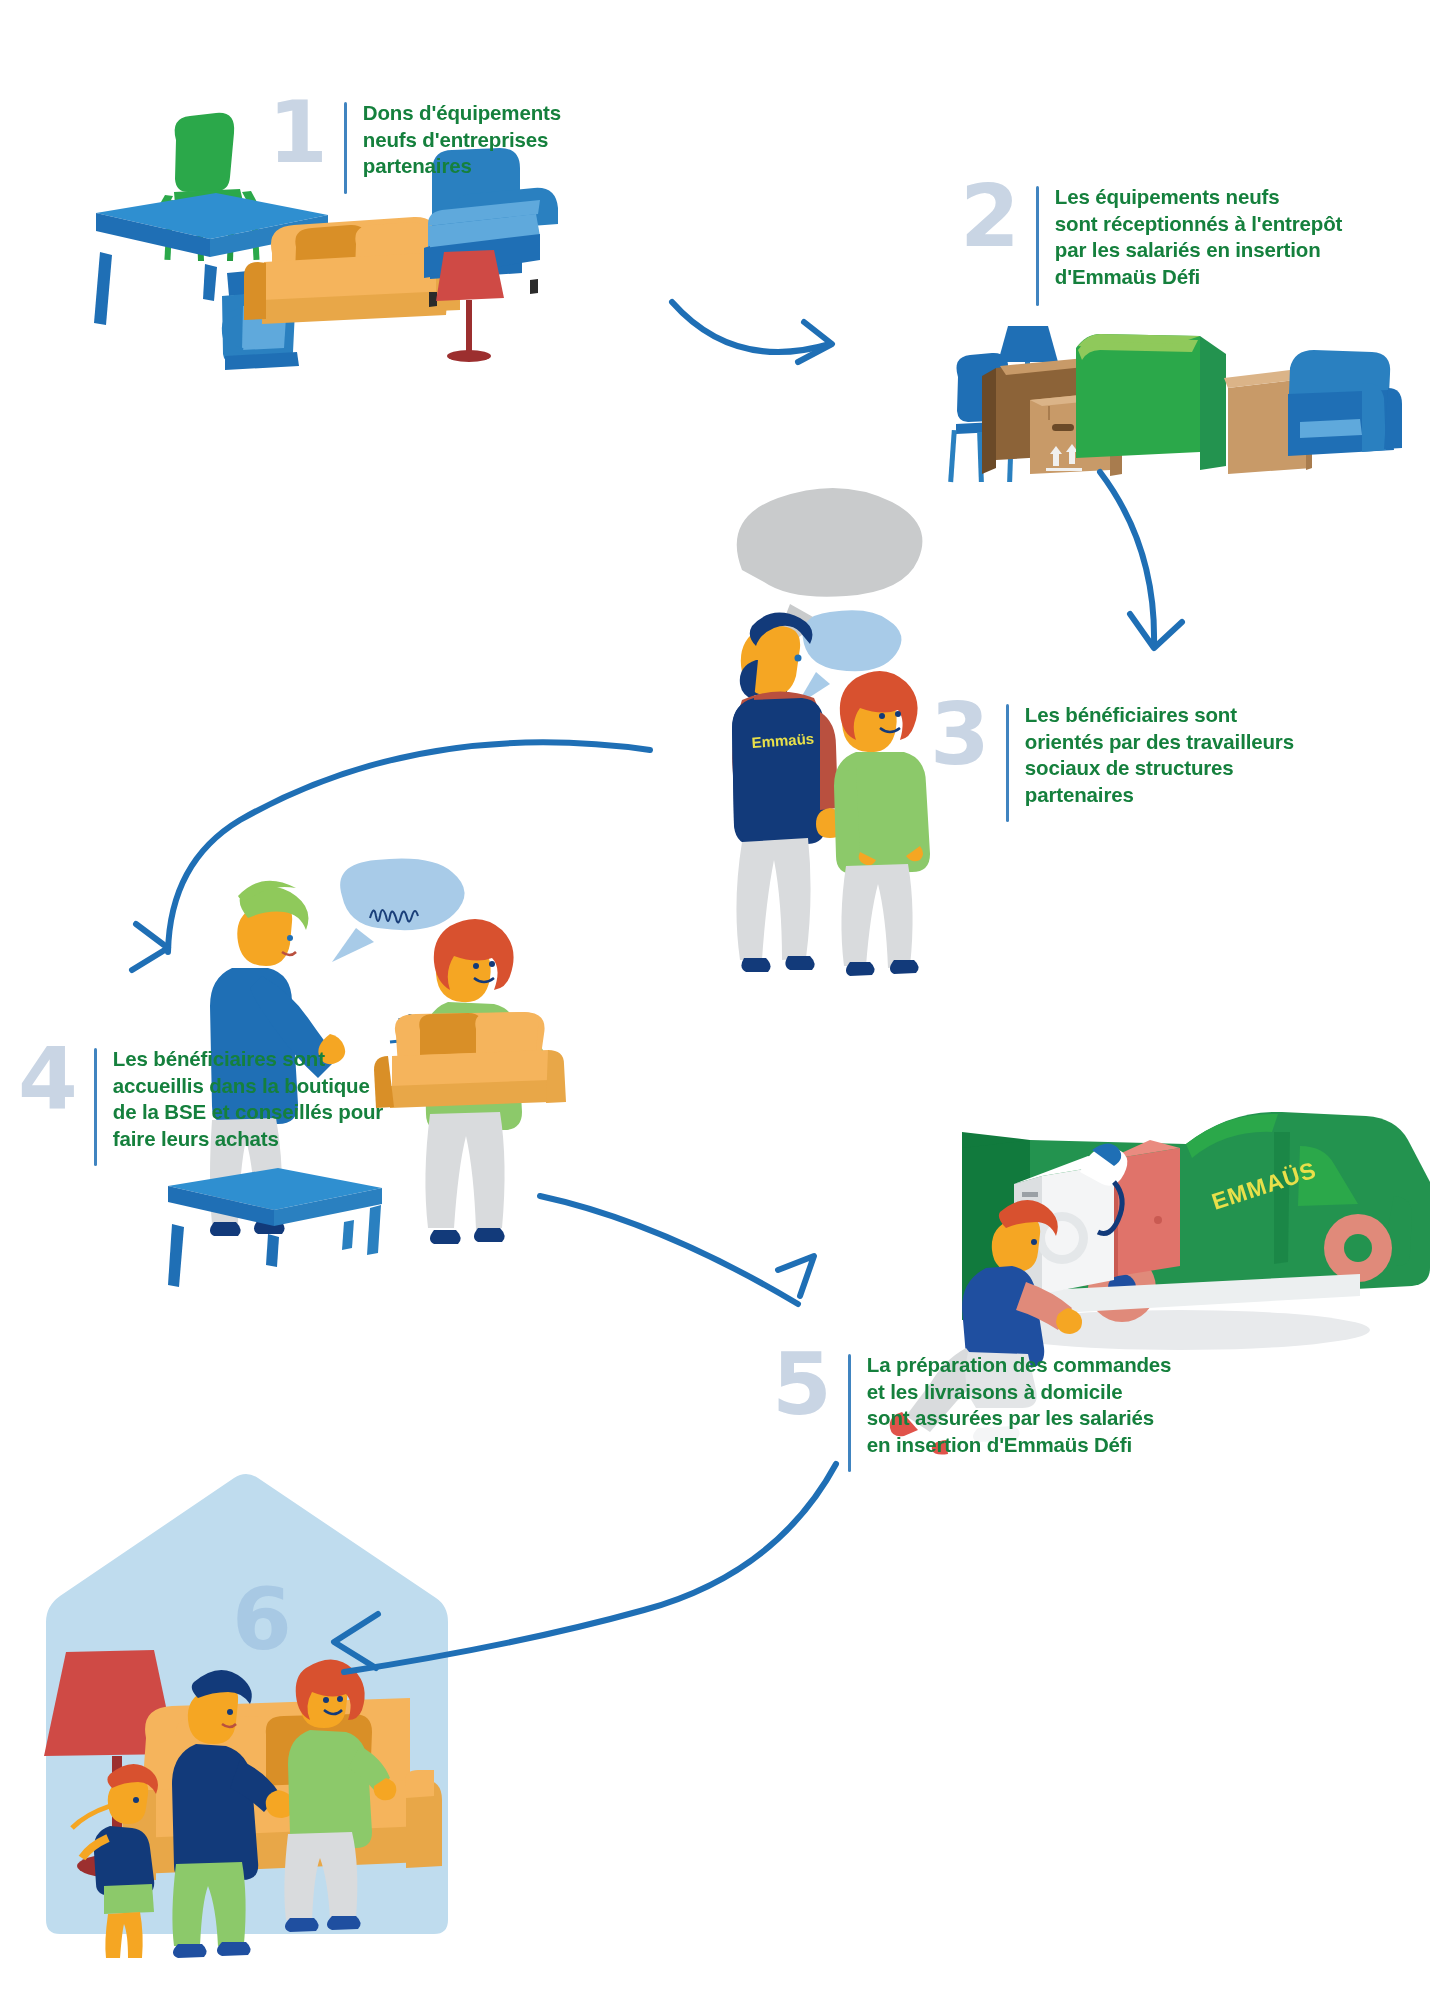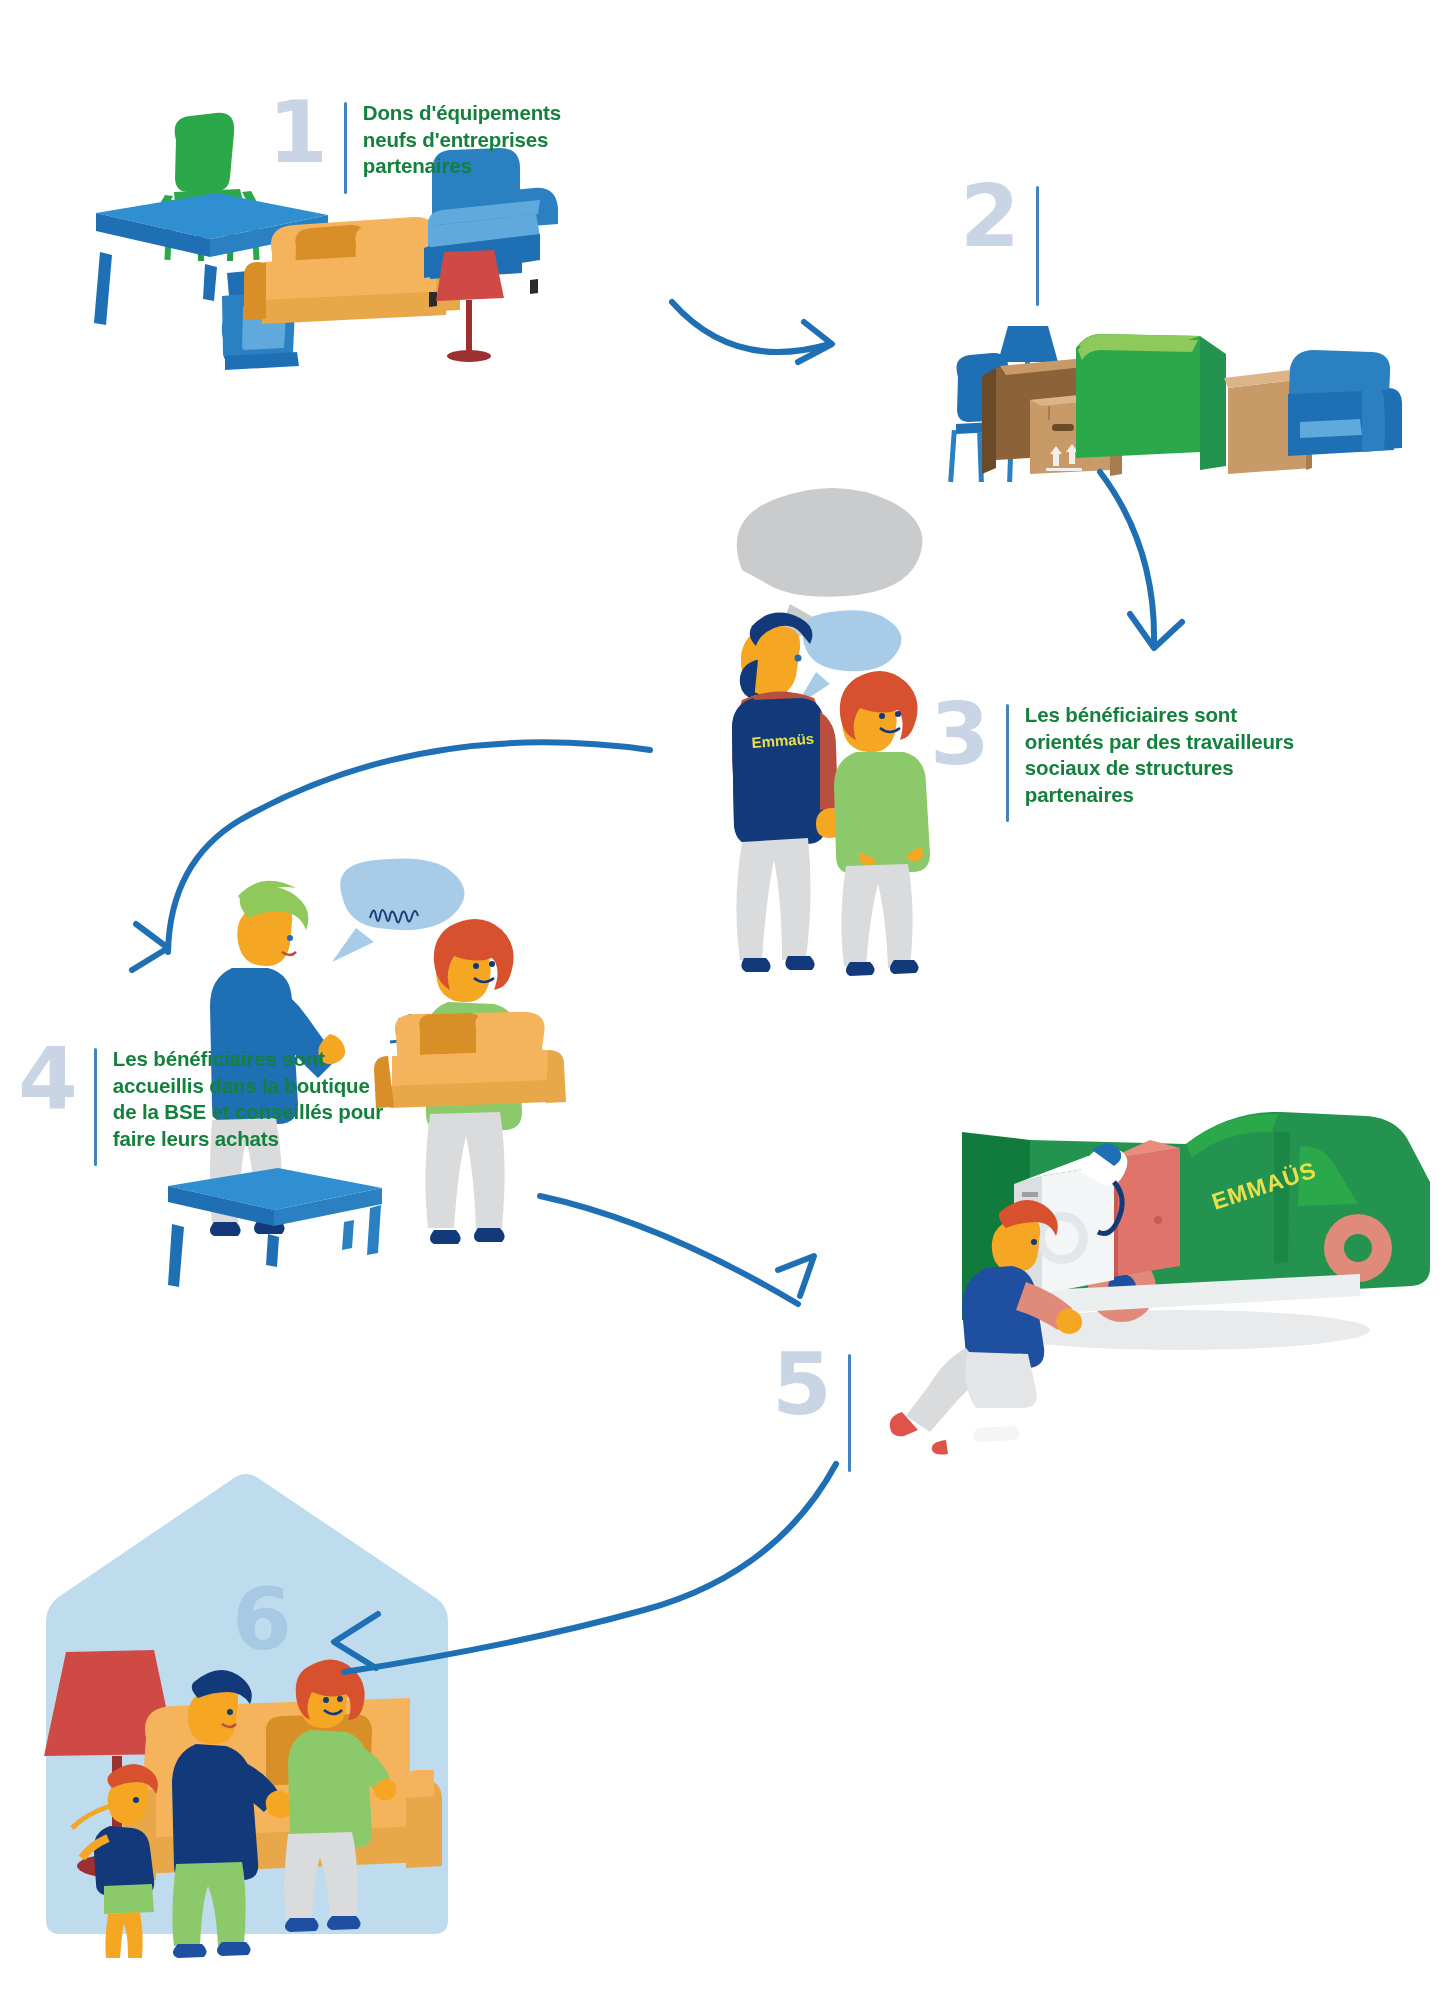--- a/index.html
+++ b/index.html
@@ -442,20 +442,24 @@
     <div class="step-num">1</div>
     <div class="step-rule"></div>
     <div class="step-text">Dons d'équipements
 neufs d'entreprises
 partenaires</div>
   </div>
 
   <div class="step" id="step-2">
     <div class="step-num">2</div>
     <div class="step-rule"></div>
+    <div class="step-text"> Les équipements neufs
+sont réceptionnés à l'entrepôt
+par les salariés en insertion
+d'Emmaüs Défi</div>
   </div>
 
   <div class="step" id="step-3">
     <div class="step-num">3</div>
     <div class="step-rule"></div>
     <div class="step-text">Les bénéficiaires sont
 orientés par des travailleurs
 sociaux de structures
 partenaires</div>
   </div>
@@ -465,17 +469,21 @@
     <div class="step-rule"></div>
     <div class="step-text">Les bénéficiaires sont
 accueillis dans la boutique
 de la BSE et conseillés pour
 faire leurs achats</div>
   </div>
 
   <div class="step" id="step-5">
     <div class="step-num">5</div>
     <div class="step-rule"></div>
+    <div class="step-text">La préparation des commandes
+et les livraisons à domicile
+sont assurées par les salariés
+en insertion d'Emmaüs Défi</div>
   </div>
 
   <div class="house-num">6</div>
 
 </div>
 
 </body></html>

